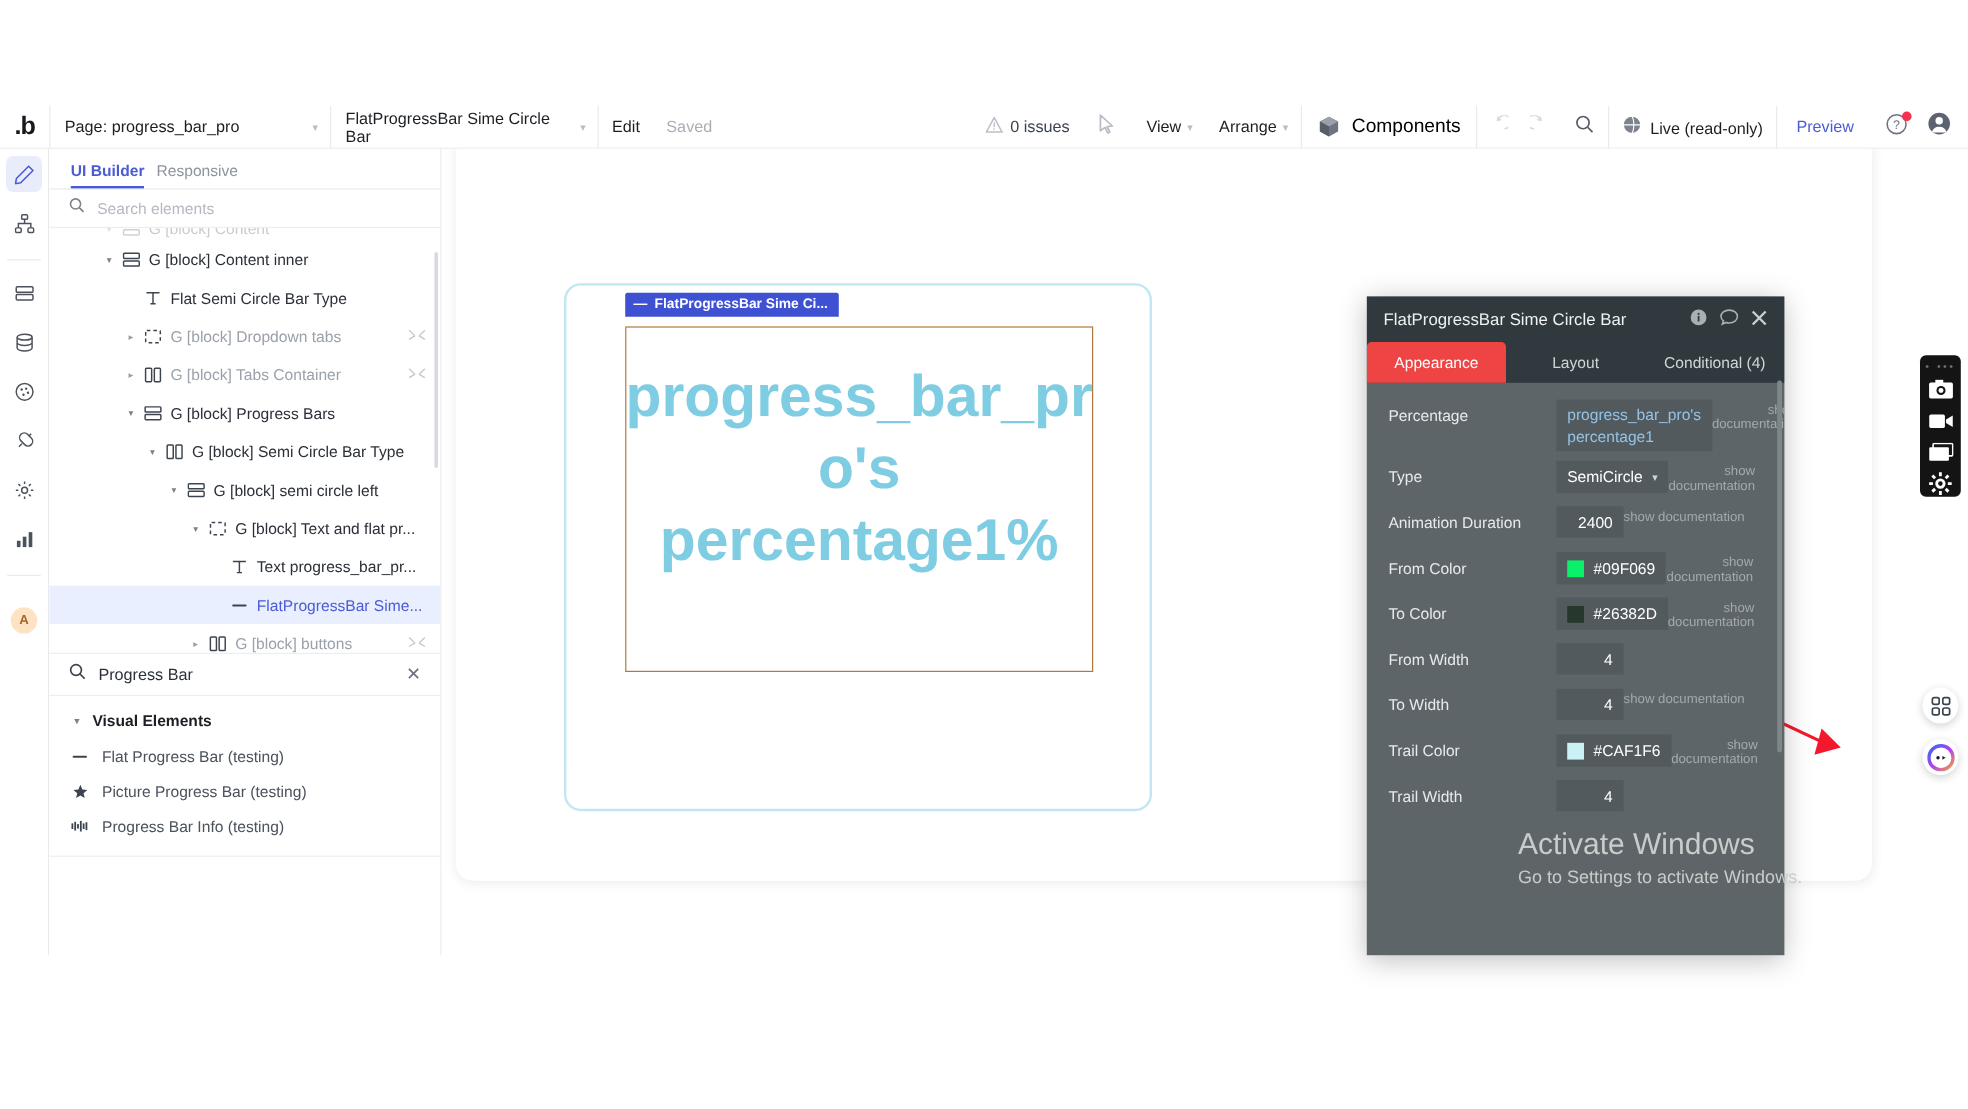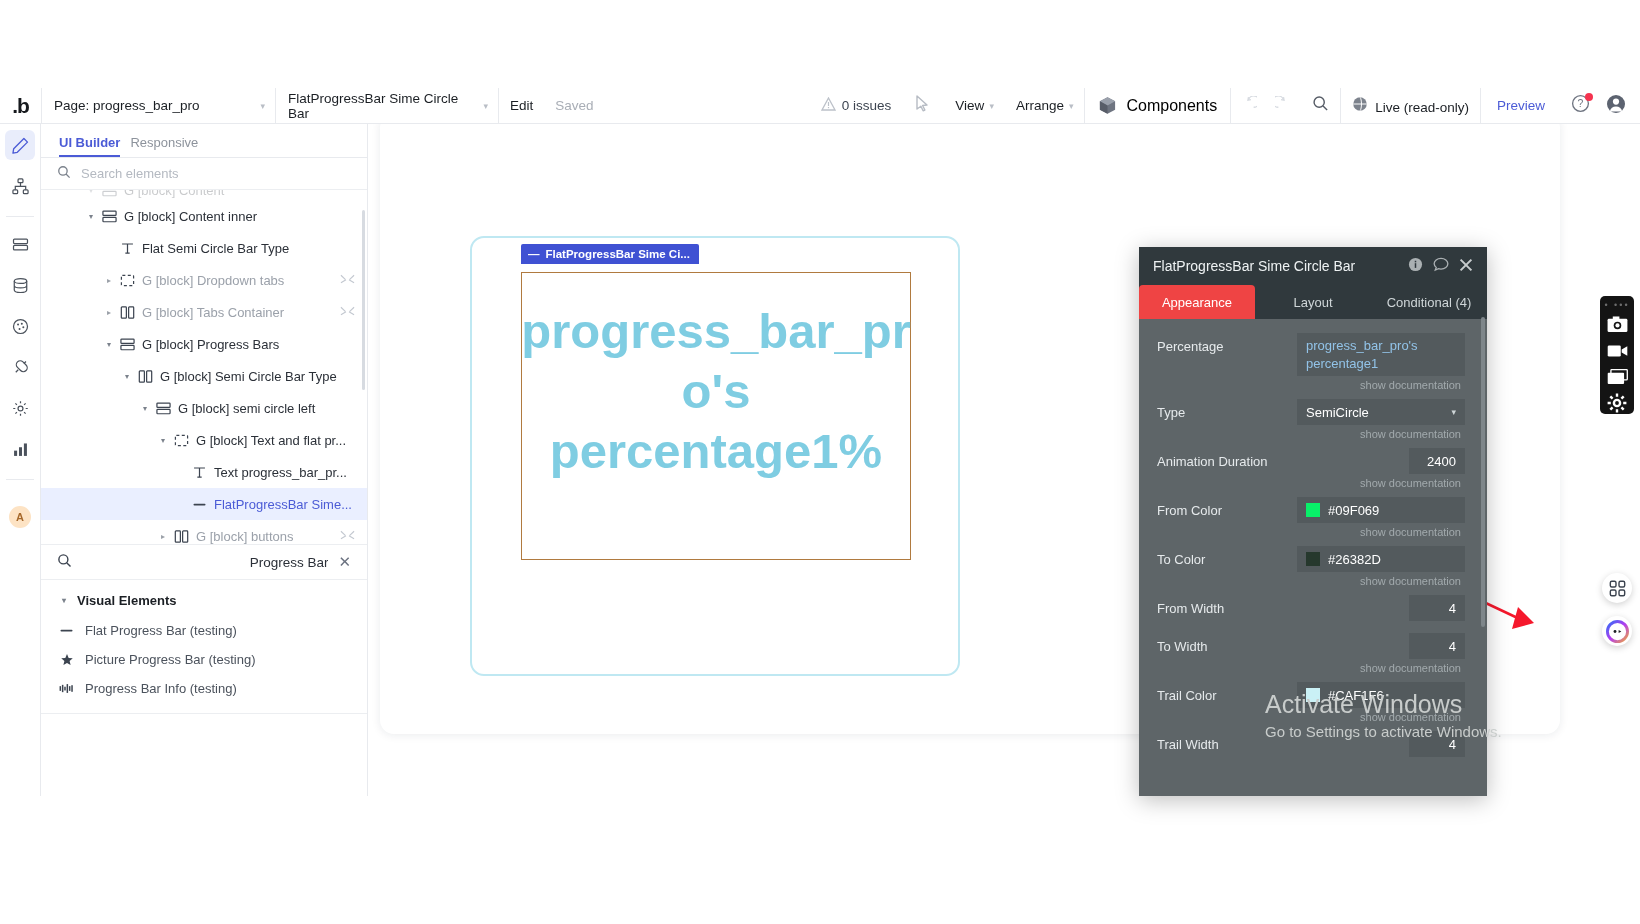--- a/index.html
+++ b/index.html
@@ -95,21 +95,21 @@
   .tlabel { margin-left:5px; }
   .tscissor { margin-left:auto; color:#c3c8d0; font-size:11px; letter-spacing:-1px;}
   .tree-scroll { position:absolute; right:2px; top:20px; width:3px; height:180px; background:#d7dbe1; border-radius:2px;}
 
   .lp-search2 {
     display:flex; align-items:center; gap:10px; height:36px; padding: 0 16px;
     border-top:1px solid #eceef1; border-bottom:1px solid #eceef1;
   }
   .lp-search2 input {
     border:none; outline:none; font-size:13.5px; color:#2b3038; flex:1;
-    font-family:"Liberation Sans", sans-serif; background:transparent;text-align:right;
+    font-family:"Liberation Sans", sans-serif; background:transparent;
   }
   .clear-x { color:#6b7280; font-size:15px; cursor:pointer; }
   .sec-head { display:flex; align-items:center; gap:8px; padding: 13px 18px 8px 18px; font-size:13px; font-weight:700; color:#1b1f24; cursor:pointer;}
   .sec-head .tw { width:10px; }
   .el-item { display:flex; align-items:center; gap:11px; padding: 7px 18px; font-size:13px; color:#4b525c; cursor:pointer;}
   .el-ico { width:15px; display:flex; align-items:center; justify-content:center; color:#3c4450; font-size:13px;}
   .lp-bottom-div { border-top:1px solid #eceef1; margin-top: 10px; }
 
   
   .canvas-wrap { position:absolute; left:368px; top:124px; width:1272px; height:672px; background:#fff; overflow:hidden;}
@@ -159,21 +159,21 @@
   .rp-head .hi { opacity:.8; cursor:pointer; font-size:14px; }
   .rp-tabs { display:flex; height:34px; background:#30393d; }
   .rp-tab {
     flex:1; display:flex; align-items:center; justify-content:center;
     font-size:13px; color:#cfd6d8; cursor:pointer;
   }
   .rp-tab.active { background:#ef4444; color:#ffffff; border-radius:4px 4px 0 0; }
   .rp-body { padding-top: 6px; position:relative; }
   .rp-row { display:flex; align-items:flex-start; padding: 8px 22px 0 18px; min-height:38px;}
   .rp-label { width:140px; flex:none; font-size:13px; color:#e6eaec; padding-top:6px;}
-  .rp-ctrl { flex:1; display:flex; flex-direction:column; align-items:stretch; }
+  .rp-ctrl { flex:1; display:flex; flex-direction:row; align-items:stretch; }
   .rp-field {
     background:#535a5d; min-height:26px; display:flex; align-items:center; padding: 4px 9px;
     font-size:13px; color:#ffffff; cursor:pointer; gap: 8px;
   }
   .rp-field.link { color:#92c3e8; display:block; line-height:1.35; padding:4px 9px;}
   .rp-field.numeric { justify-content:flex-end; width:56px; align-self:flex-end; }
   .rp-field.dropdown { justify-content:space-between; }
   .rp-doc { font-size:11px; color:#a2aaad; text-align:right; padding: 3px 4px 0 0; cursor:pointer;}
   .swatch { width:14px;height:14px; flex:none; }
   .rp-scroll { position:absolute; right:2px; top:70px; width:4px; height:310px; background:#7e868a; border-radius:2px;}

